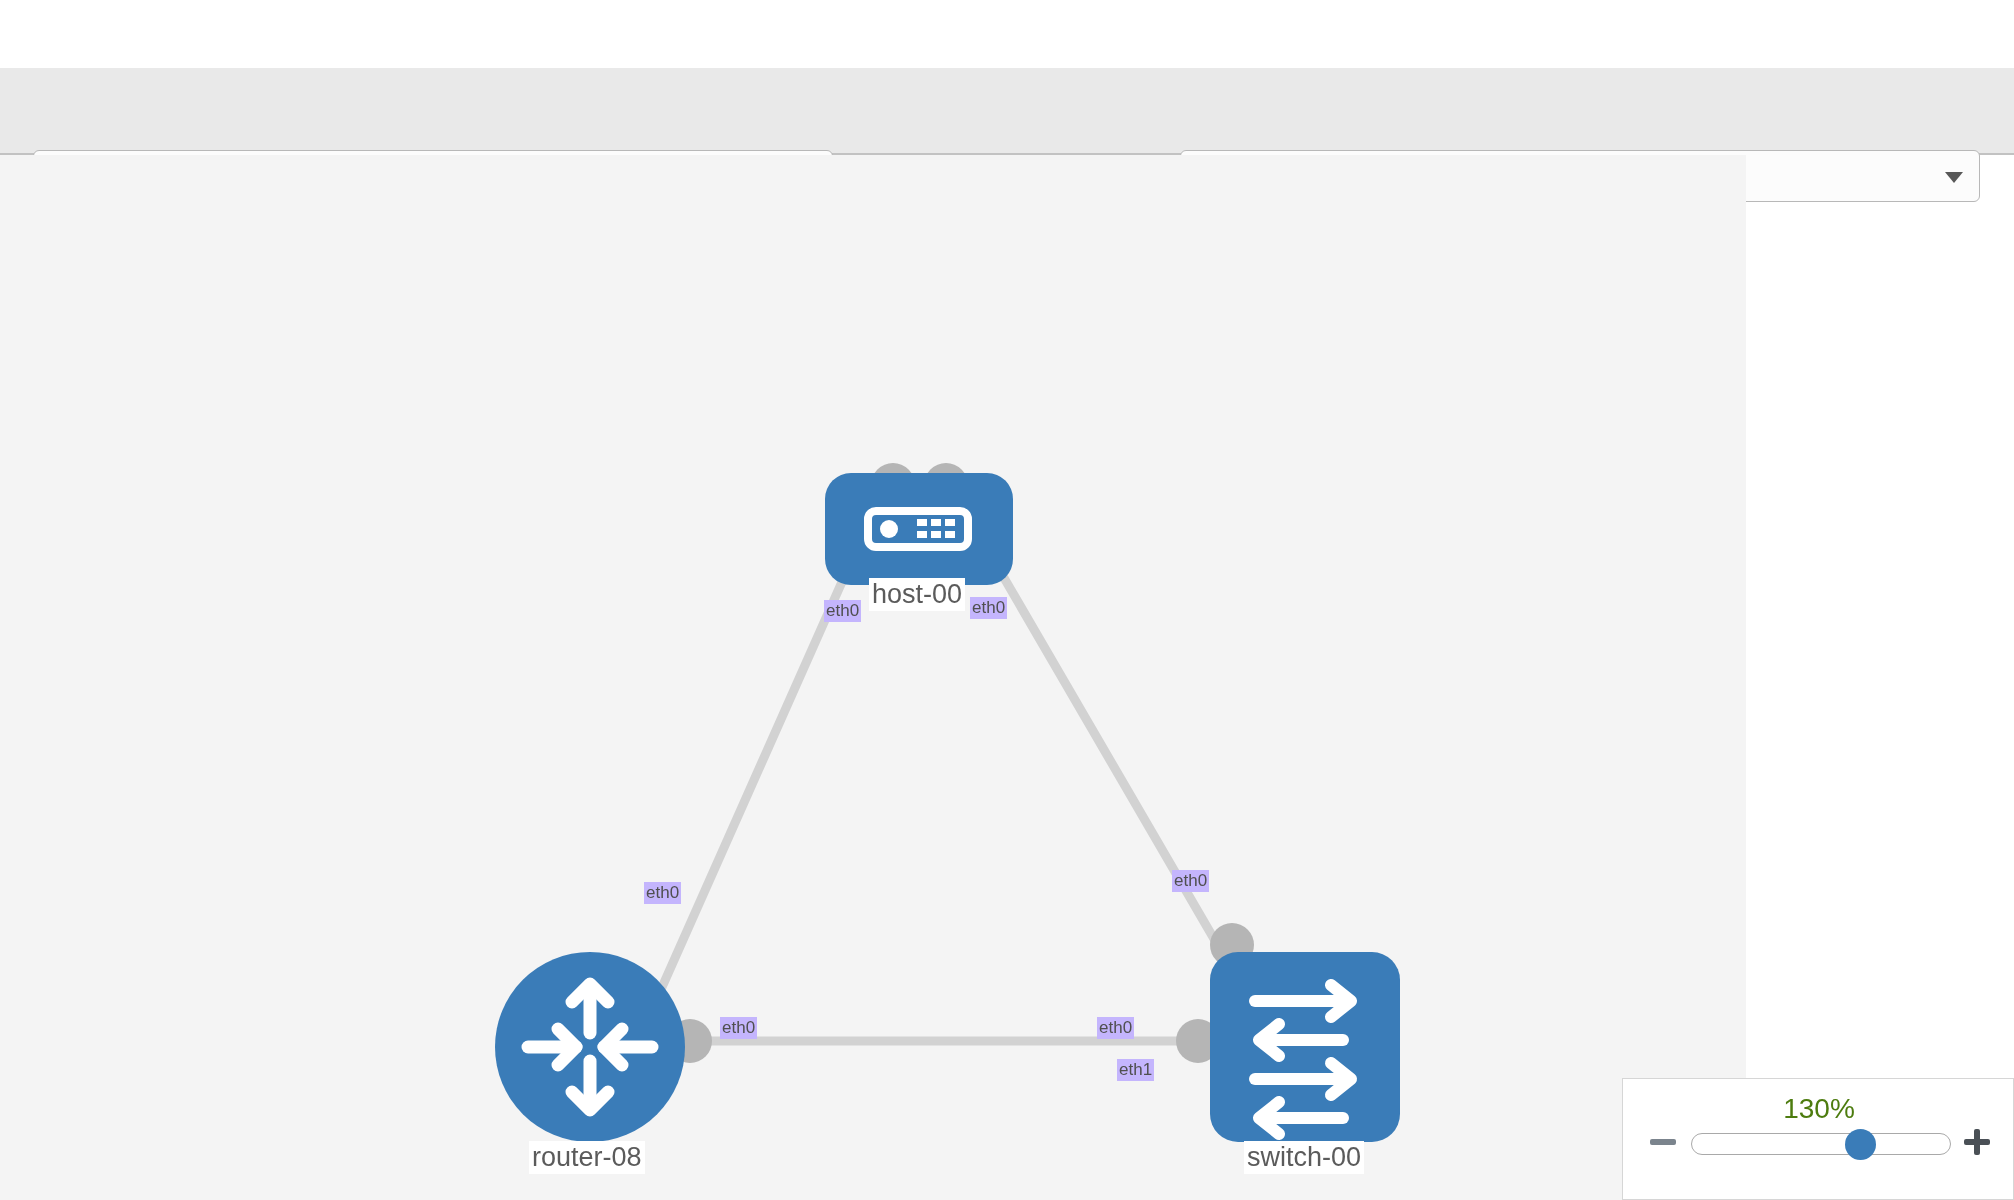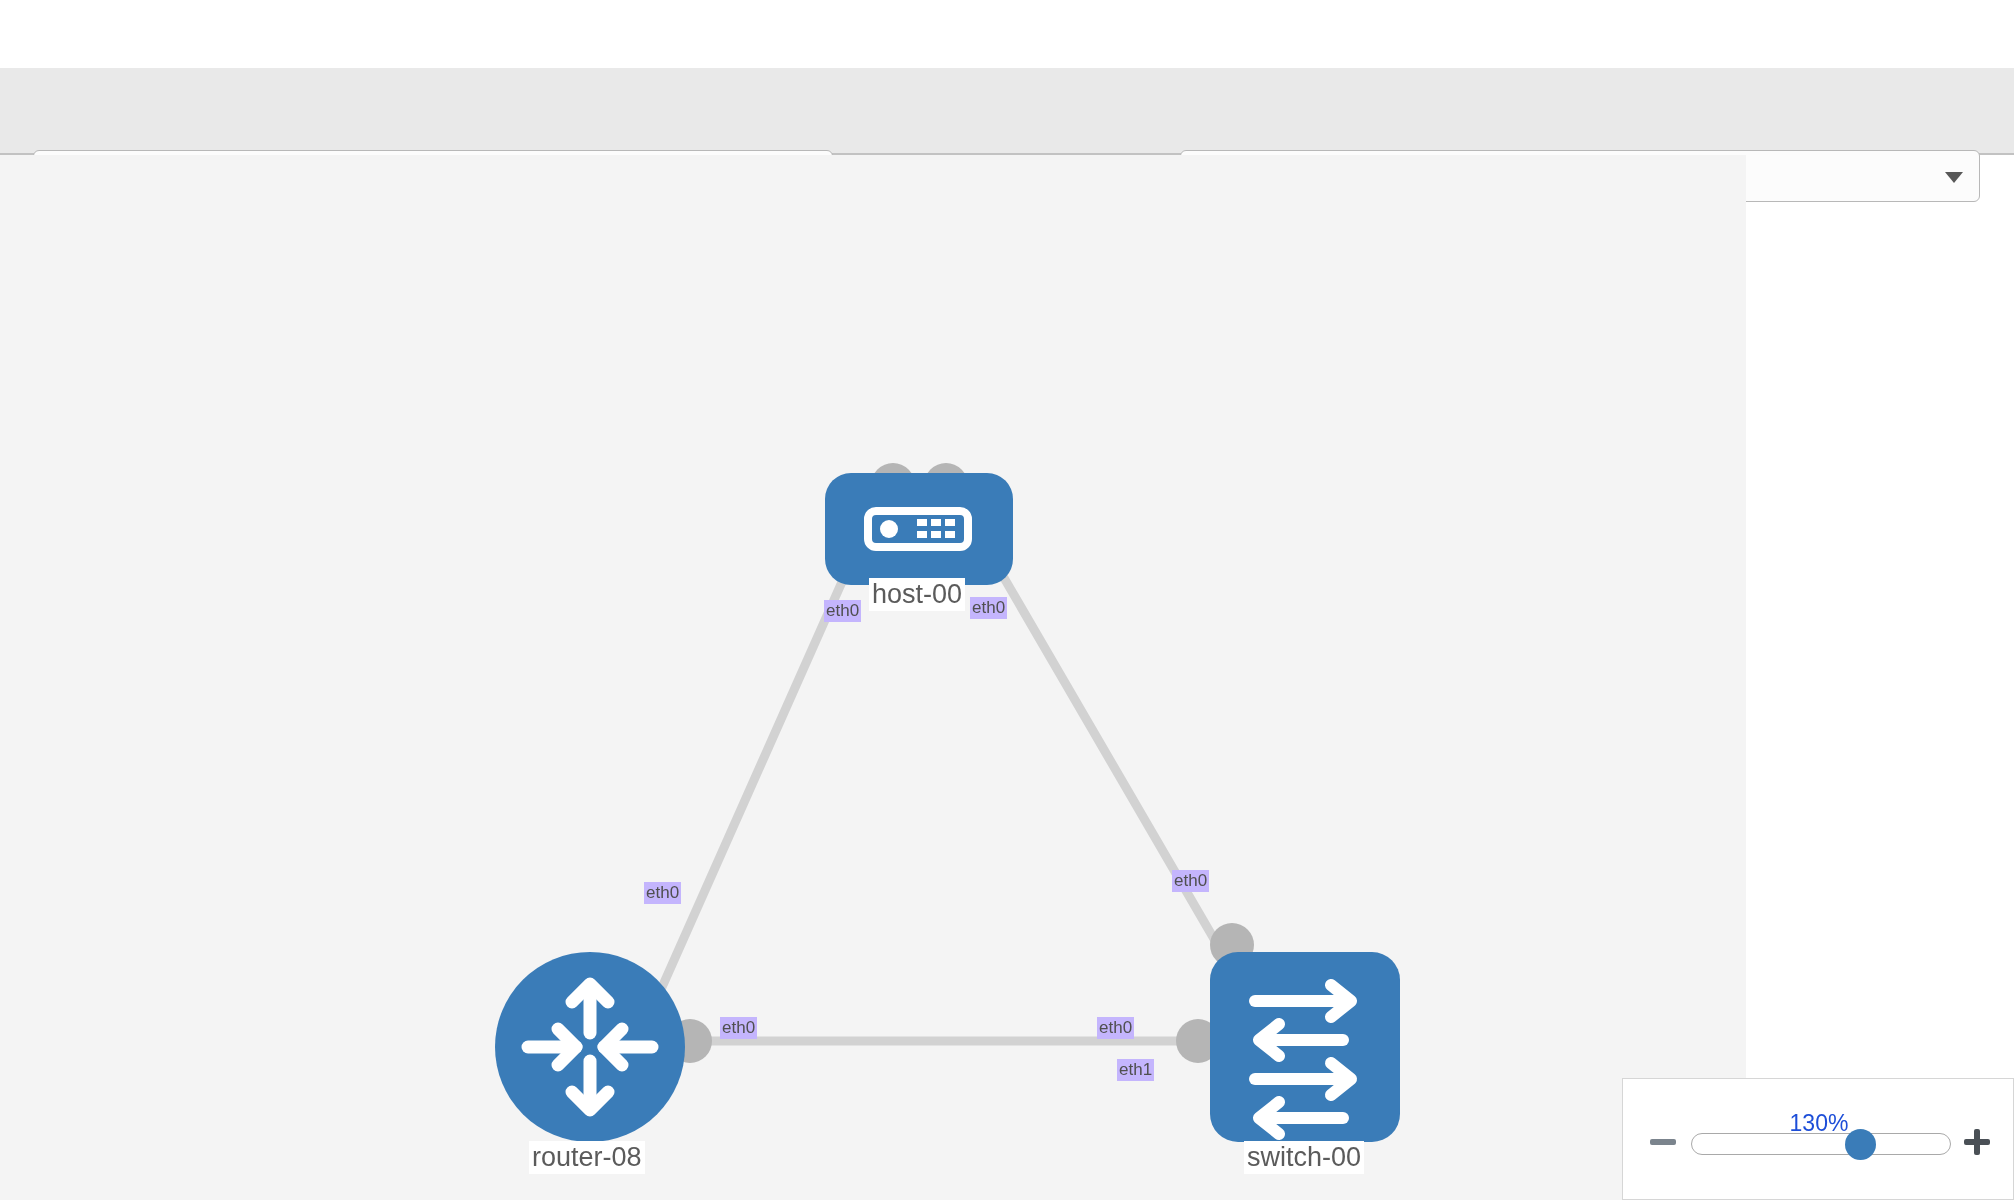--- a/index.html
+++ b/index.html
@@ -155,24 +155,23 @@
     background: #ffffff;
     border: 1px solid #d6d6d6;
     box-sizing: border-box;
   }
   .zoom-value {
     position: absolute;
     top: 14px;
     left: 0;
     width: 392px;
     text-align: center;
-    font-size: 23px;
-    color: #1d4ed8;
+    font-size: 28px;
+    color: #4d7c0f;
     font-family: "Liberation Sans", sans-serif;
-    margin-top: 17px;
   }
   .zoom-minus, .zoom-plus {
     position: absolute;
     top: 45px;
     width: 36px;
     height: 36px;
     cursor: pointer;
   }
   .zoom-minus { left: 22px; }
   .zoom-plus  { left: 336px; }

